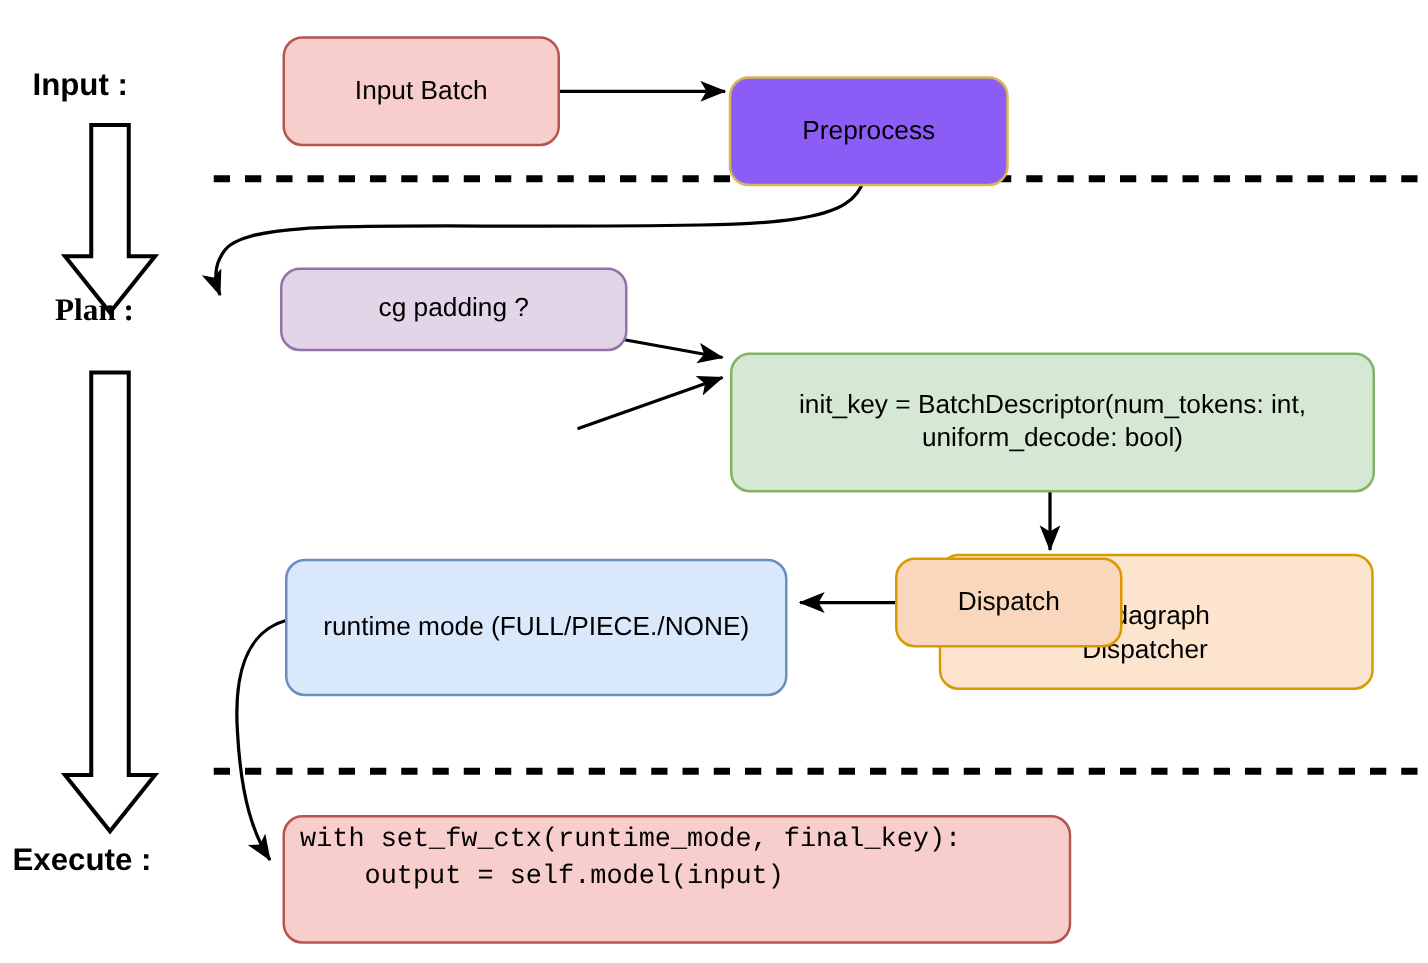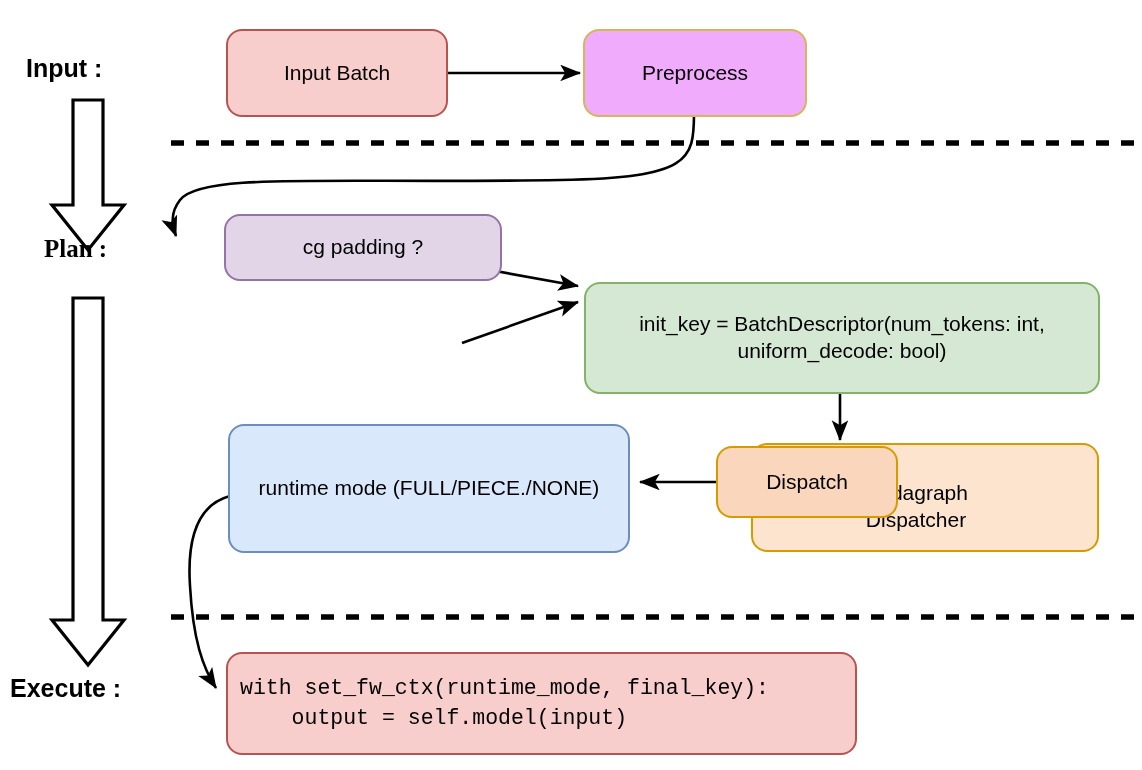--- a/index.html
+++ b/index.html
@@ -52,21 +52,21 @@
     font-family: "Liberation Mono", "DejaVu Sans Mono", monospace;
     font-size: 21.5px;
     justify-content: flex-start;
     align-items: center;
     text-align: left;
     white-space: pre;
     padding-left: 12px;
     line-height: 1.35;
   }
   .node-pink   { background:#f8cecc; border-color:#b85450; }
-  .node-yellow { background:#f0abfc; border-color:#d6b656; }
+  .node-yellow { background:#8b5cf6; border-color:#d6b656;margin-top:32px; }
   .node-purple { background:#e1d5e7; border-color:#9673a6; }
   .node-green  { background:#d5e8d4; border-color:#82b366; }
   .node-blue   { background:#dae8fc; border-color:#6c8ebf; }
   .node-orange-outer { background:#fce4ce; border-color:#d79b00; }
   .node-orange-inner { background:#fad7bc; border-color:#d79b00; }
   .node-text { display:block; }
 </style>
 </head>
 <body>
 
@@ -128,22 +128,22 @@
 
   <div class="node node-orange-outer" style="left:751px; top:443px; width:348px; height:109px; justify-content:flex-end; align-items:center; flex-direction:column; padding:10px 18px 10px 0;">
     <span class="node-text" style="margin-top:4px;">Cudagraph</span>
     <span class="node-text" style="margin-bottom:6px;">Dispatcher</span>
   </div>
 
   <div class="node node-orange-inner" style="left:716px; top:446px; width:182px; height:72px;">
     <span class="node-text">Dispatch</span>
   </div>
 
-  <div class="node node-blue" style="left:228px; top:424px; width:402px; height:129px; flex-direction:row;">
+  <div class="node node-blue" style="left:228px; top:447px; width:402px; height:110px; flex-direction:row;">
     <span class="node-text">runtime mode (FULL/PIECE./NONE)</span>
   </div>
 
-  <div class="node node-pink code" style="left:226px; top:652px; width:631px; height:103px; flex-direction:column; align-items:flex-start; justify-content:center;">
+  <div class="node node-pink code" style="left:226px; top:652px; width:631px; height:103px; flex-direction:column; align-items:flex-start; ">
     <span class="node-text">with set_fw_ctx(runtime_mode, final_key):</span>
     <span class="node-text">    output = self.model(input)</span>
   </div>
 
 </div>
 
 </body></html>

